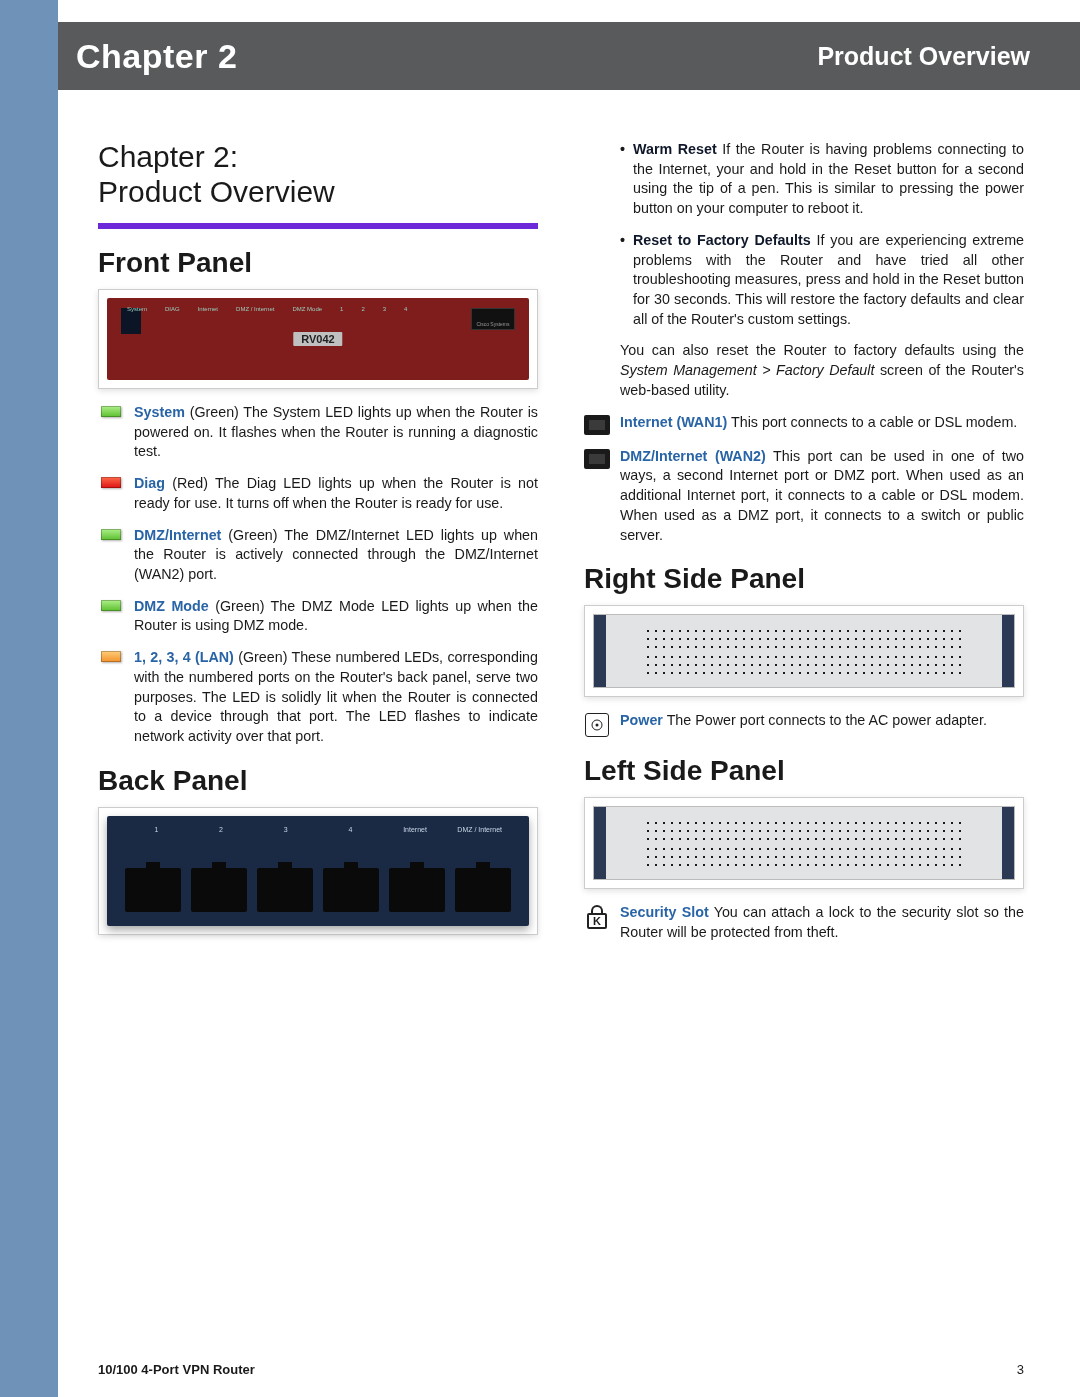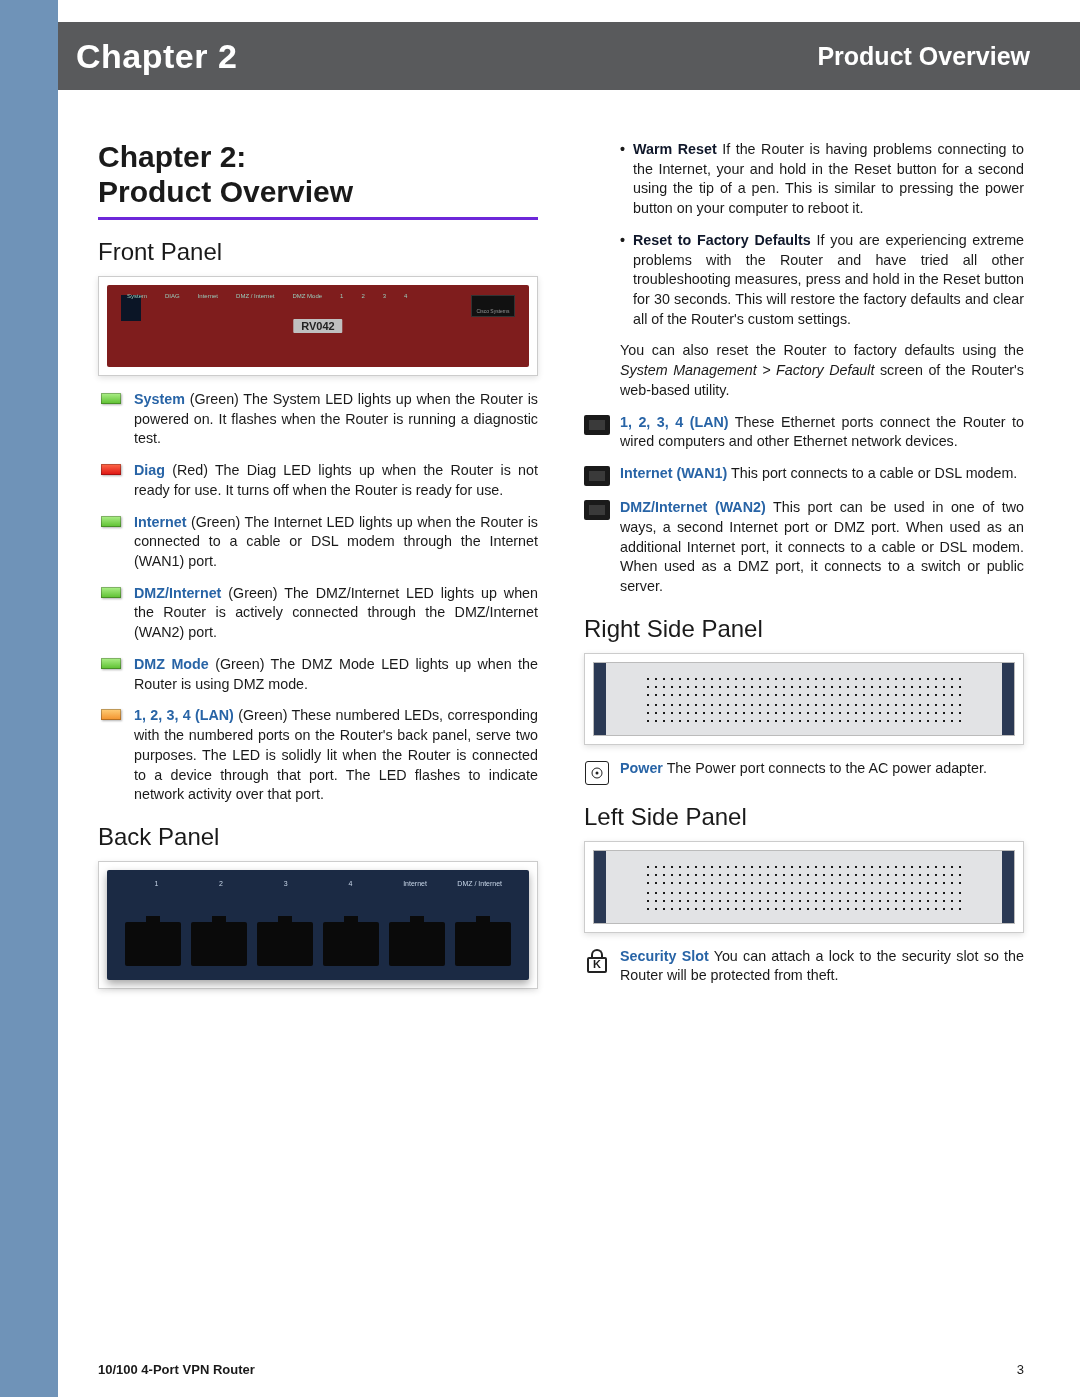--- a/index.html
+++ b/index.html
@@ -32,22 +32,22 @@
   }
   .header .ch { font-weight: 700; font-size: 34px; letter-spacing: 0.5px; }
   .header .sect { font-weight: 700; font-size: 25px; }
   .page {
     position: absolute;
     left: 58px; top: 90px; right: 0; bottom: 0;
     padding: 50px 56px 30px 40px;
   }
   .columns { display: flex; gap: 46px; }
   .col { flex: 1; }
-  .ch-title { font-size: 30px; font-weight: 700; line-height: 1.15; border-bottom: 3px solid #6d28d9; padding-bottom: 8px; margin-bottom: 18px; }
-  .sect-h { font-size: 24px; font-weight: 400; margin: 18px 0 10px; }
+  .ch-title { font-size: 30px; font-weight: 400; line-height: 1.15; border-bottom: 6px solid #6d28d9; padding-bottom: 14px; margin-bottom: 18px; }
+  .sect-h { font-size: 28px; font-weight: 700; margin: 18px 0 10px; }
   .img-box { border: 1px solid #ccc; padding: 8px; margin-bottom: 14px; background: #fff; box-shadow: 0 2px 6px rgba(0,0,0,.12); }
   .front-panel { background: #7f1d1d; height: 82px; position: relative; border-radius: 2px; }
   .front-panel .labels { position:absolute; top:8px; left:20px; right:20px; display:flex; gap:18px; font-size:6px; color:#9cb; }
   .front-panel .model { position:absolute; top:34px; left:50%; transform:translateX(-50%); background:#c0c0c0; padding:1px 8px; font-size:11px; font-weight:700; color:#222; border-radius:1px; }
   .front-panel .brand-r { position:absolute; right:14px; top:10px; width:44px; height:22px; background:#111; border:1px solid #333; font-size:5px; color:#999; display:flex; align-items:flex-end; justify-content:center; padding-bottom:2px; }
   .front-panel .logo-l { position:absolute; left:14px; top:10px; width:20px; height:26px; background:#0b1526; }
   .back-panel { background:#1b2a44; height:110px; position:relative; border-radius:2px; box-shadow: 0 4px 8px rgba(0,0,0,.35); }
   .back-panel .ports { position:absolute; bottom:14px; left:18px; right:18px; display:flex; gap:10px; }
   .rj45 { flex:1; height:44px; background:#0a0a0a; border-radius:2px; position:relative; }
   .rj45::after { content:""; position:absolute; left:50%; top:-6px; transform:translateX(-50%); width:14px; height:6px; background:#0a0a0a; }
@@ -134,26 +134,20 @@
         <div class="item">
             <div class="ic">
               <div class="led red"></div>
             </div>
             <div class="txt"><span class="kw">Diag</span>  <span>(Red)  The Diag LED lights up when the Router is not ready for use. It turns off when the Router is ready for use.</span></div>
           </div>
         <div class="item">
             <div class="ic">
               <div class="led green"></div>
             </div>
-            <div class="txt"><span class="kw">Internet</span>  <span>(Green)  The Internet LED lights up when the Router is connected to a cable or DSL modem through the Internet (WAN1) port.</span></div>
-          </div>
-        <div class="item">
-            <div class="ic">
-              <div class="led green"></div>
-            </div>
             <div class="txt"><span class="kw">DMZ/Internet</span>  <span>(Green)  The DMZ/Internet LED lights up when the Router is actively connected through the DMZ/Internet (WAN2) port.</span></div>
           </div>
         <div class="item">
             <div class="ic">
               <div class="led green"></div>
             </div>
             <div class="txt"><span class="kw">DMZ Mode</span>  <span>(Green)  The DMZ Mode LED lights up when the Router is using DMZ mode.</span></div>
           </div>
         <div class="item">
             <div class="ic">
@@ -196,26 +190,20 @@
           </div>
       </div>
       <div class="item indent" style="margin-left:6px">
         <div class="txt"><span>You can also reset the Router to factory defaults using the </span><span class="note-ital">System Management &gt; Factory Default</span><span> screen of the Router's web-based utility.</span></div>
       </div>
 
       <div class="item">
         <div class="ic">
             <div class="port-ic"></div>
           </div>
-        <div class="txt"><span class="kw">1, 2, 3, 4 (LAN)</span>  <span>These Ethernet ports connect the Router to wired computers and other Ethernet network devices.</span></div>
-      </div>
-      <div class="item">
-        <div class="ic">
-            <div class="port-ic"></div>
-          </div>
         <div class="txt"><span class="kw">Internet (WAN1)</span>  <span>This port connects to a cable or DSL modem.</span></div>
       </div>
       <div class="item">
         <div class="ic">
             <div class="port-ic"></div>
           </div>
         <div class="txt"><span class="kw">DMZ/Internet (WAN2)</span>  <span>This port can be used in one of two ways, a second Internet port or DMZ port. When used as an additional Internet port, it connects to a cable or DSL modem. When used as a DMZ port, it connects to a switch or public server.</span></div>
       </div>
 
       <div class="sect-h">Right Side Panel</div>

